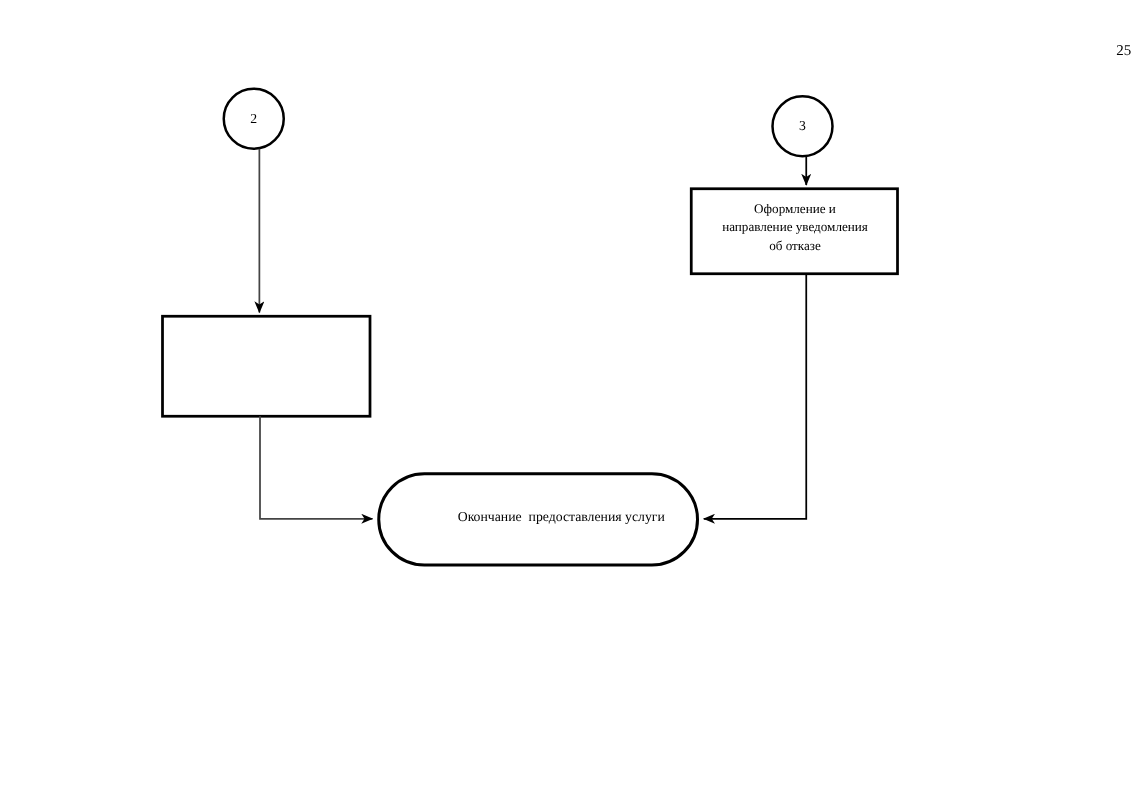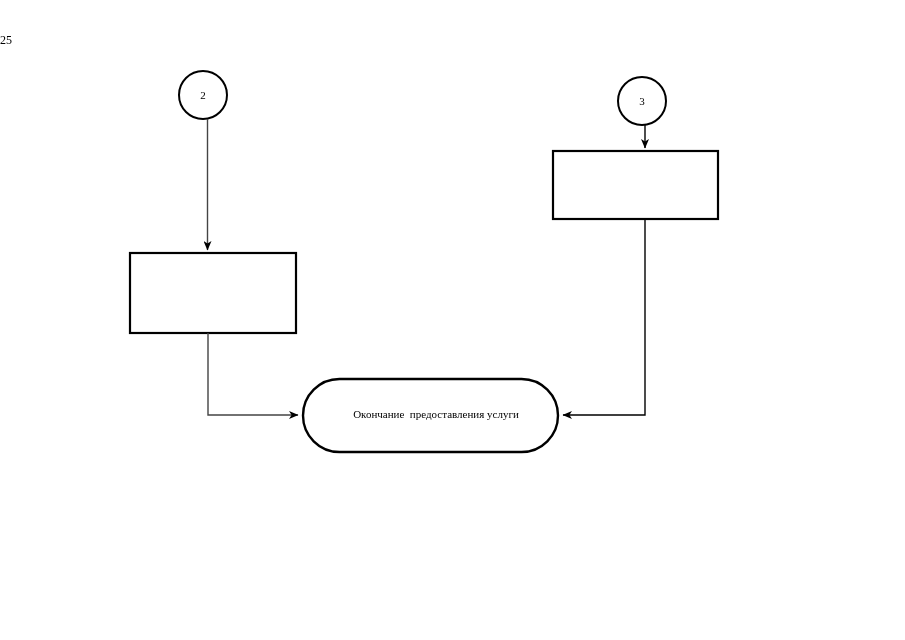--- a/index.html
+++ b/index.html
@@ -28,21 +28,21 @@
     left: 0;
     top: 0;
     width: 905px;
     height: 640px;
   }
   .page-number {
     position: absolute;
     left: 0;
     top: 33px;
     width: 905px;
-    text-align: left;
+    text-align: right;
     font-size: 12px;
     line-height: 14px;
     font-family: "Liberation Serif", "DejaVu Serif", serif;
   }
   .node-text {
     position: absolute;
     text-align: center;
     font-family: "Liberation Serif", "DejaVu Serif", serif;
     color: #000000;
     white-space: pre-wrap;
@@ -56,21 +56,21 @@
     line-height: 15px;
   }
   .terminator-label {
     font-size: 11px;
     line-height: 14px;
   }
   #circle-2-label { left: 179px; top: 89px; width: 48px; }
   #circle-3-label { left: 618px; top: 95px; width: 48px; }
   #box-refusal-label { left: 557px; top: 160px; width: 158px; }
   #box-list-label { left: 134px; top: 262px; width: 158px; }
-  #terminator-label { left: 311px; top: 407px; width: 250px; }
+  #terminator-label { left: 324px; top: 407px; width: 250px; }
 </style>
 </head>
 <body>
 
 <div id="page">
 
   <div class="page-number">25</div>
 
   <svg id="flow-svg" viewBox="0 0 905 640">
     <defs>
@@ -95,17 +95,20 @@
 
     <path d="M 645 219 L 645 415 L 563 415" fill="none" stroke="#000000" stroke-width="1.4" marker-end="url(#arrowhead)"></path>
 
     <rect x="303" y="379" width="255" height="73" rx="36.5" ry="36.5" fill="#ffffff" stroke="#000000" stroke-width="2.4"></rect>
   </svg>
 
   <div class="node-text circle-label" id="circle-2-label">2</div>
 
   <div class="node-text circle-label" id="circle-3-label">3</div>
 
+  <div class="node-text box-label" id="box-refusal-label">Оформление и
+направление уведомления
+об отказе</div>
 
 
   <div class="node-text terminator-label" id="terminator-label">Окончание  предоставления услуги</div>
 
 </div>
 
 </body></html>

